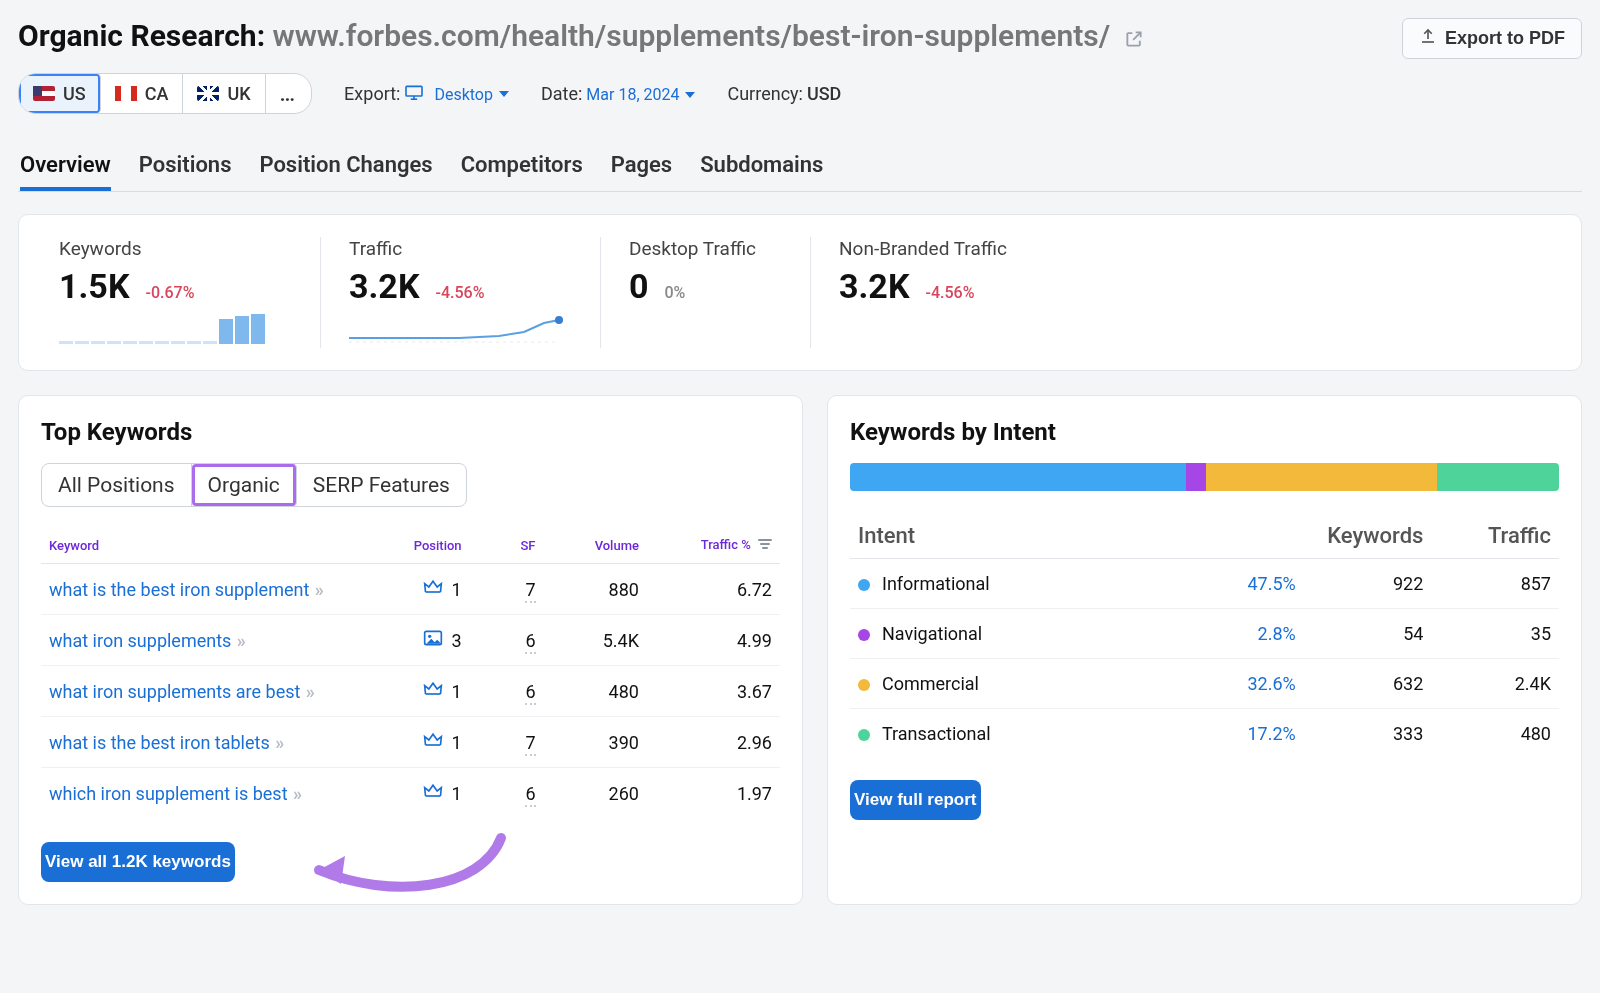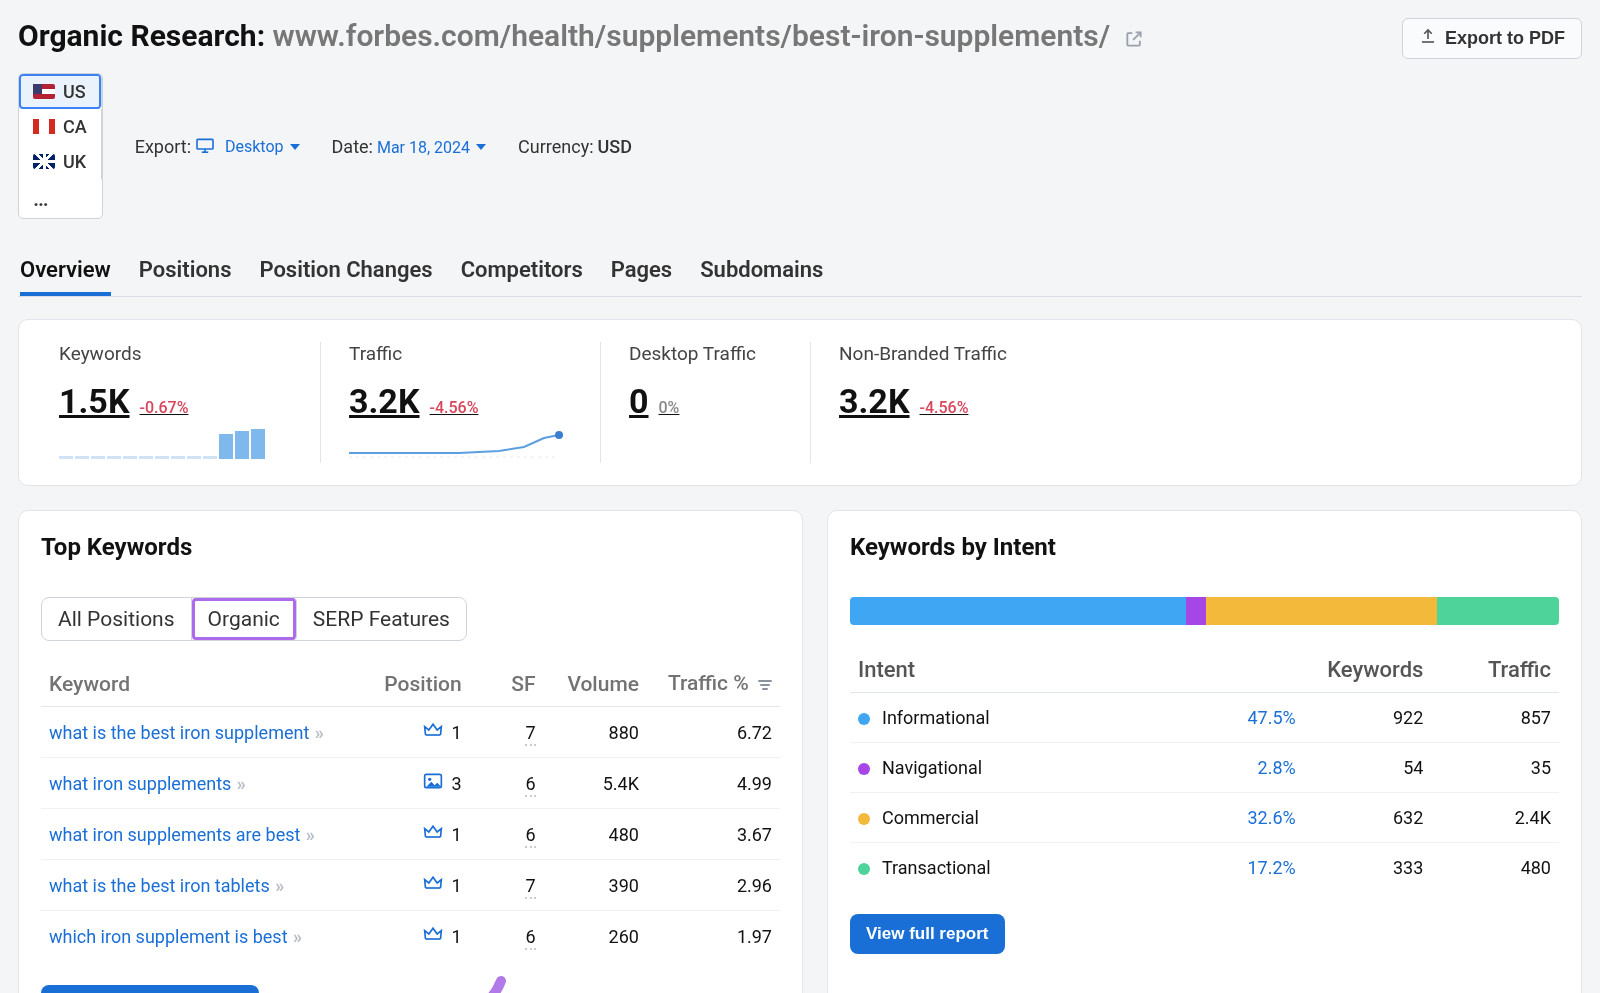--- a/index.html
+++ b/index.html
@@ -43,24 +43,23 @@
   }
   .controls-row {
     display: flex;
     align-items: center;
     gap: 32px;
     margin-top: 14px;
   }
   .country-tabs {
     display: flex;
     border: 1px solid #cfd4db;
-    border-radius: 5px;
+    border-radius: 18px;
     overflow: hidden;
     background: #fff;
-    flex-direction: column;
   }
   .country-tab {
     display: flex; align-items: center; gap: 8px;
     padding: 7px 14px;
     font-size: 18px;
     font-weight: 500;
     color: #333;
     border-right: 1px solid #cfd4db;
     cursor: pointer;
   }
@@ -119,59 +118,59 @@
   .stat {
     flex: 0 0 auto;
     padding: 0 28px;
     border-right: 1px solid #e2e5ea;
     min-height: 110px;
     position: relative;
   }
   .stat:first-child { padding-left: 18px; }
   .stat:last-child { border-right: none; }
   .stat-label { font-size: 19px; color:#444; }
-  .stat-value { font-size: 34px; font-weight: 700; margin-top: 16px; display:flex; align-items:baseline; gap:10px;text-decoration:underline;}
+  .stat-value { font-size: 34px; font-weight: 700; margin-top: 6px; display:flex; align-items:baseline; gap:16px;}
   .stat-change { font-size: 16px; color: #d9455b; font-weight: 500;}
   .stat-change.zero { color:#888; }
   .spark { margin-top: 8px; height: 30px; }
   .row-panels {
     display:flex; gap:24px; margin-top:24px;
   }
   .panel-left { flex: 0 0 785px; }
   .panel-right { flex: 1 1 auto; }
-  .panel-title { font-size: 24px; font-weight:700; margin-bottom: 36px;}
+  .panel-title { font-size: 24px; font-weight:700; margin-bottom: 17px;}
   .subtabs {
     display:inline-flex; border:1px solid #cfd4db; border-radius:8px; overflow:hidden;
   }
   .subtab {
     padding: 9px 16px; font-size:21px; color:#333; cursor:pointer; border-right:1px solid #cfd4db;
     position:relative;
   }
   .subtab:last-child { border-right:none;}
   .subtab.highlighted {
     box-shadow: inset 0 0 0 3px rgba(167,99,235,0.95);
     border-radius:4px;
   }
   .tbl { width:100%; margin-top:20px; border-collapse: collapse; font-size:18px;}
   .tbl th {
-    text-align:left; font-weight:500; color:#737373; padding: 10px 8px;
-    border-bottom:1px solid #e2e5ea; font-size:21px;
+    text-align:left; font-weight:500; color:#6d28d9; padding: 10px 8px;
+    border-bottom:1px solid #e2e5ea; font-size:13px;
   }
   .tbl th.right, .tbl td.right { text-align:right;}
   .tbl td {
     padding: 14px 8px; border-bottom:1px solid #eef0f3; vertical-align: middle;
   }
   .tbl tr:last-child td { border-bottom:none;}
   .kw-link { color:#1a6fd6; cursor:pointer; }
   .chevrons { color:#b8bec7; font-weight:700; letter-spacing:-3px; margin-left:4px;}
   .pos-cell { display:flex; justify-content:flex-end; align-items:center; gap:8px; }
   .sf-num { border-bottom: 2px dotted #c8ccd3; padding-bottom:1px; }
   .btn-primary {
     background:#1a6fd6; color:#fff; border:none; border-radius:8px;
-    padding:10px 16px; font-size:17px; font-weight:600; cursor:pointer;
+    padding:10px 4px; font-size:17px; font-weight:600; cursor:pointer;
   }
   .view-all-row { margin-top:24px; position:relative;}
   .arrow-svg { position:absolute; left:260px; top:-22px; }
   .intent-bar {
     display:flex; width:100%; height:28px; border-radius:4px; overflow:hidden;
     margin-bottom:22px;
   }
   .intent-seg { height:100%; }
   .tbl-intent { width:100%; border-collapse:collapse; font-size:18px;}
   .tbl-intent th {

